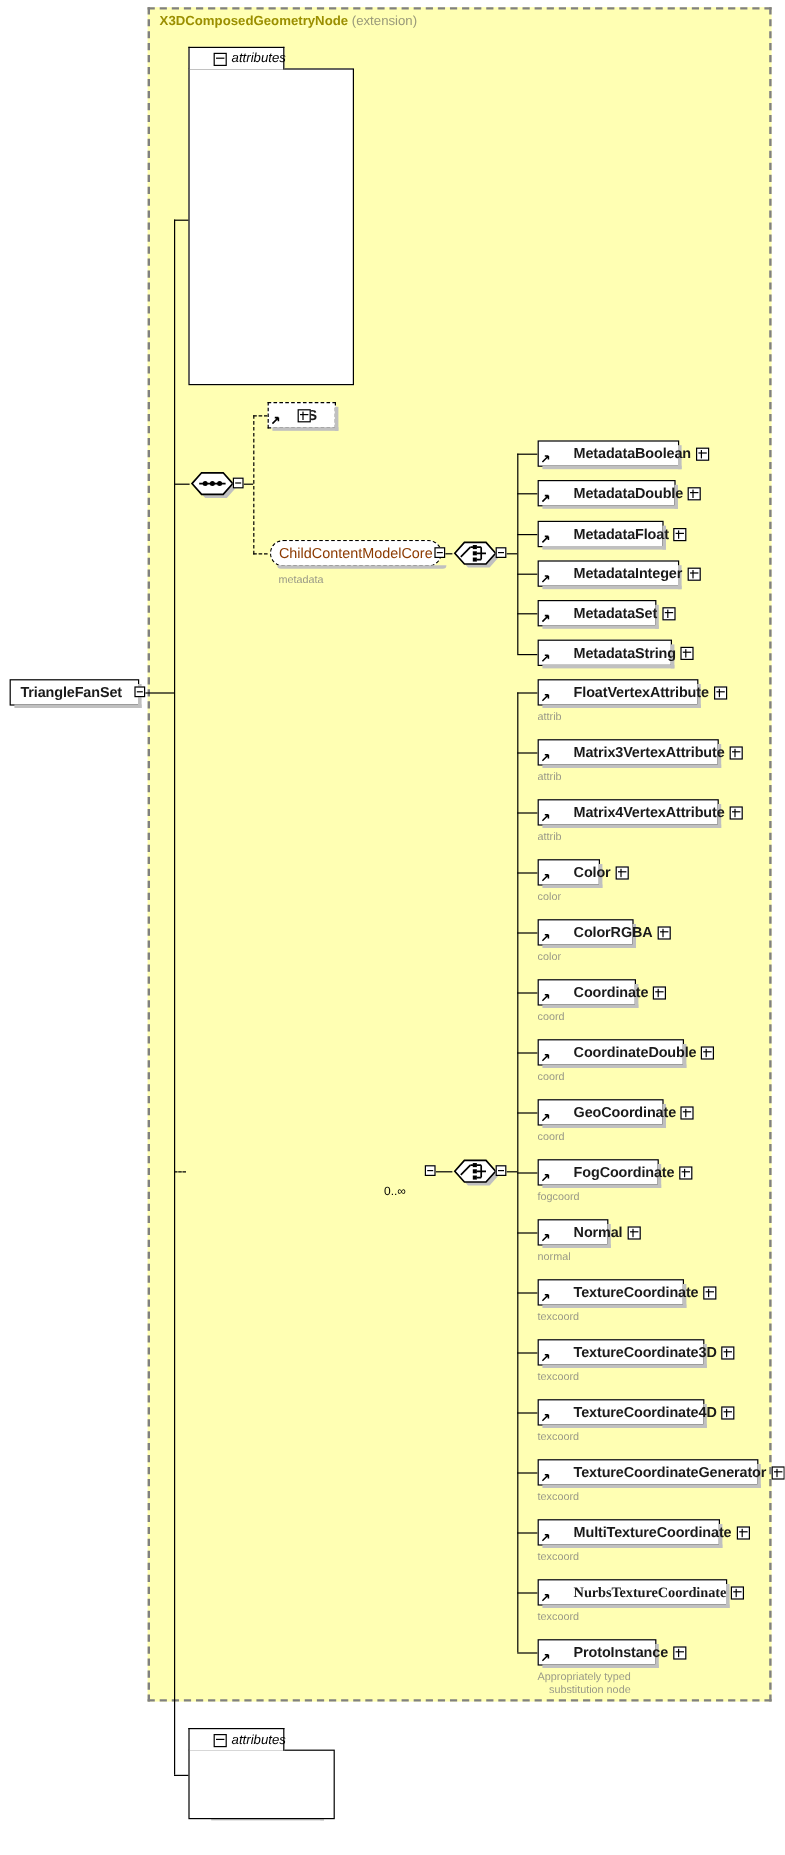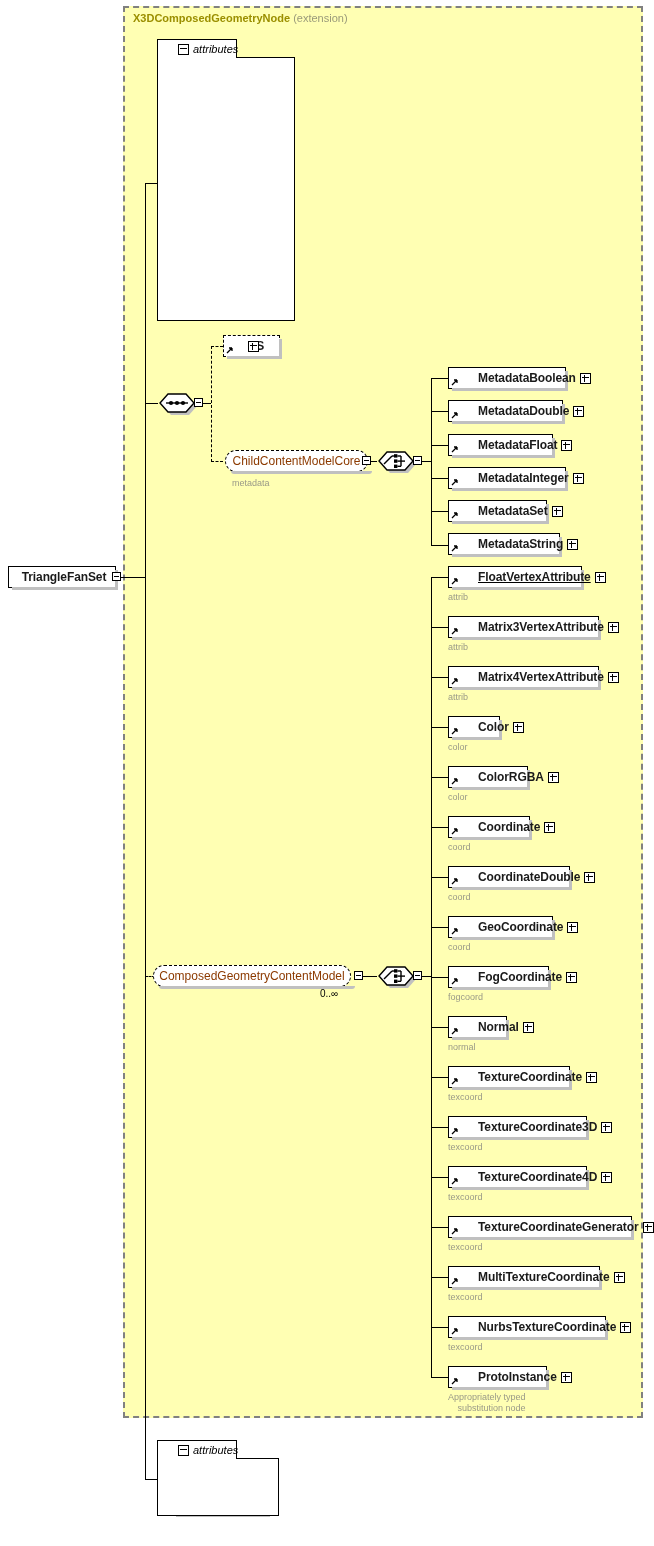--- a/index.html
+++ b/index.html
@@ -279,21 +279,21 @@
 
 <div id="canvas">
 
   <div class="ext-box" style="left:123px; top:6px; width:520px; height:1412px;"></div>
 
   <div class="ext-title" style="left:133px; top:12px;">
     <span>X3DComposedGeometryNode</span>
     <span class="ext-sub">(extension)</span>
   </div>
 
-  <div class="node" style="left:8px; top:566px; width:108px;justify-content:center;">
+  <div class="node" style="left:8px; top:566px; width:108px;">
     <span class="nlabel" style="padding-left:8px;">TriangleFanSet</span>
     <span class="shadow-r"></span>
   </div>
   <div class="tog" style="left:112px; top:572px;"></div>
 
   <div class="ln h" style="left:121px; top:577px; width:24px;"></div>
 
   <div class="ln v" style="left:145px; top:183px; height:1296px;"></div>
 
   <div class="ln h" style="left:145px; top:183px; width:13px;"></div>
@@ -451,23 +451,20 @@
   </div>
   <div class="node" style="left:448px; top:533px; width:112px;">
     <svg class="ref-arrow" viewBox="0 0 8 8">
       <path d="M1 7 L6 2 M6 2 L3 2 M6 2 L6 5" stroke="#000" stroke-width="1.3" fill="none"></path>
       </svg>
     <span class="nlabel">MetadataString</span>
     <span class="plus-box nplus"></span>
     <span class="shadow-r"></span>
   </div>
 
-  <div class="grp" style="left:153px; top:965px; width:198px;">
-    <span class="glabel">ComposedGeometryContentModel</span>
-  </div>
   <div class="tog" style="left:354px; top:971px;"></div>
   <div class="card" style="left:320px; top:988px;">0..∞</div>
 
   <div class="dln h" style="left:145px; top:976px; width:10px;"></div>
 
   <div class="ln h" style="left:363px; top:976px; width:14px;"></div>
 
   <div class="comp" style="left:377px; top:965px;">
     <svg width="42" height="26" viewBox="0 0 42 26" xmlns="http://www.w3.org/2000/svg">
       <polygon points="10,2 28,2 36,11 28,20 10,20 2,11" fill="#c0c0c0" transform="translate(3,3)"></polygon>
@@ -482,21 +479,21 @@
       <line x1="20.4" y1="11.1" x2="28" y2="11.1" stroke="#000" stroke-width="1.4"></line>
       <line x1="20.4" y1="16.3" x2="24" y2="16.3" stroke="#000" stroke-width="1.4"></line>
     </svg>
   </div>
   <div class="tog" style="left:413px; top:971px;"></div>
 
   <div class="ln h" style="left:422px; top:976px; width:9px;"></div>
   <div class="ln v" style="left:431px; top:577px; height:800px;"></div>
 
   <div class="ln h" style="left:431px; top:577px; width:17px;"></div>
-  <div class="node" style="left:448px; top:566px; width:134px;text-decoration:underline;">
+  <div class="node" style="left:448px; top:566px; width:134px;">
     <svg class="ref-arrow" viewBox="0 0 8 8">
       <path d="M1 7 L6 2 M6 2 L3 2 M6 2 L6 5" stroke="#000" stroke-width="1.3" fill="none"></path>
       </svg>
     <span class="nlabel">FloatVertexAttribute</span>
     <span class="plus-box nplus"></span>
     <span class="shadow-r"></span>
   </div>
   <div class="cap" style="left:448px; top:592px;">attrib</div>
 
   <div class="ln h" style="left:431px; top:627px; width:17px;"></div>
@@ -647,21 +644,21 @@
     <svg class="ref-arrow" viewBox="0 0 8 8">
       <path d="M1 7 L6 2 M6 2 L3 2 M6 2 L6 5" stroke="#000" stroke-width="1.3" fill="none"></path>
       </svg>
     <span class="nlabel">MultiTextureCoordinate</span>
     <span class="plus-box nplus"></span>
     <span class="shadow-r"></span>
   </div>
   <div class="cap" style="left:448px; top:1292px;">texcoord</div>
 
   <div class="ln h" style="left:431px; top:1327px; width:17px;"></div>
-  <div class="node" style="left:448px; top:1316px; width:158px;">
+  <div class="node" style="left:448px; top:1316px; width:158px;font-family:Liberation Serif, serif;">
     <svg class="ref-arrow" viewBox="0 0 8 8">
       <path d="M1 7 L6 2 M6 2 L3 2 M6 2 L6 5" stroke="#000" stroke-width="1.3" fill="none"></path>
       </svg>
     <span class="nlabel">NurbsTextureCoordinate</span>
     <span class="plus-box nplus"></span>
     <span class="shadow-r"></span>
   </div>
   <div class="cap" style="left:448px; top:1342px;">texcoord</div>
 
   <div class="ln h" style="left:431px; top:1377px; width:17px;"></div>

